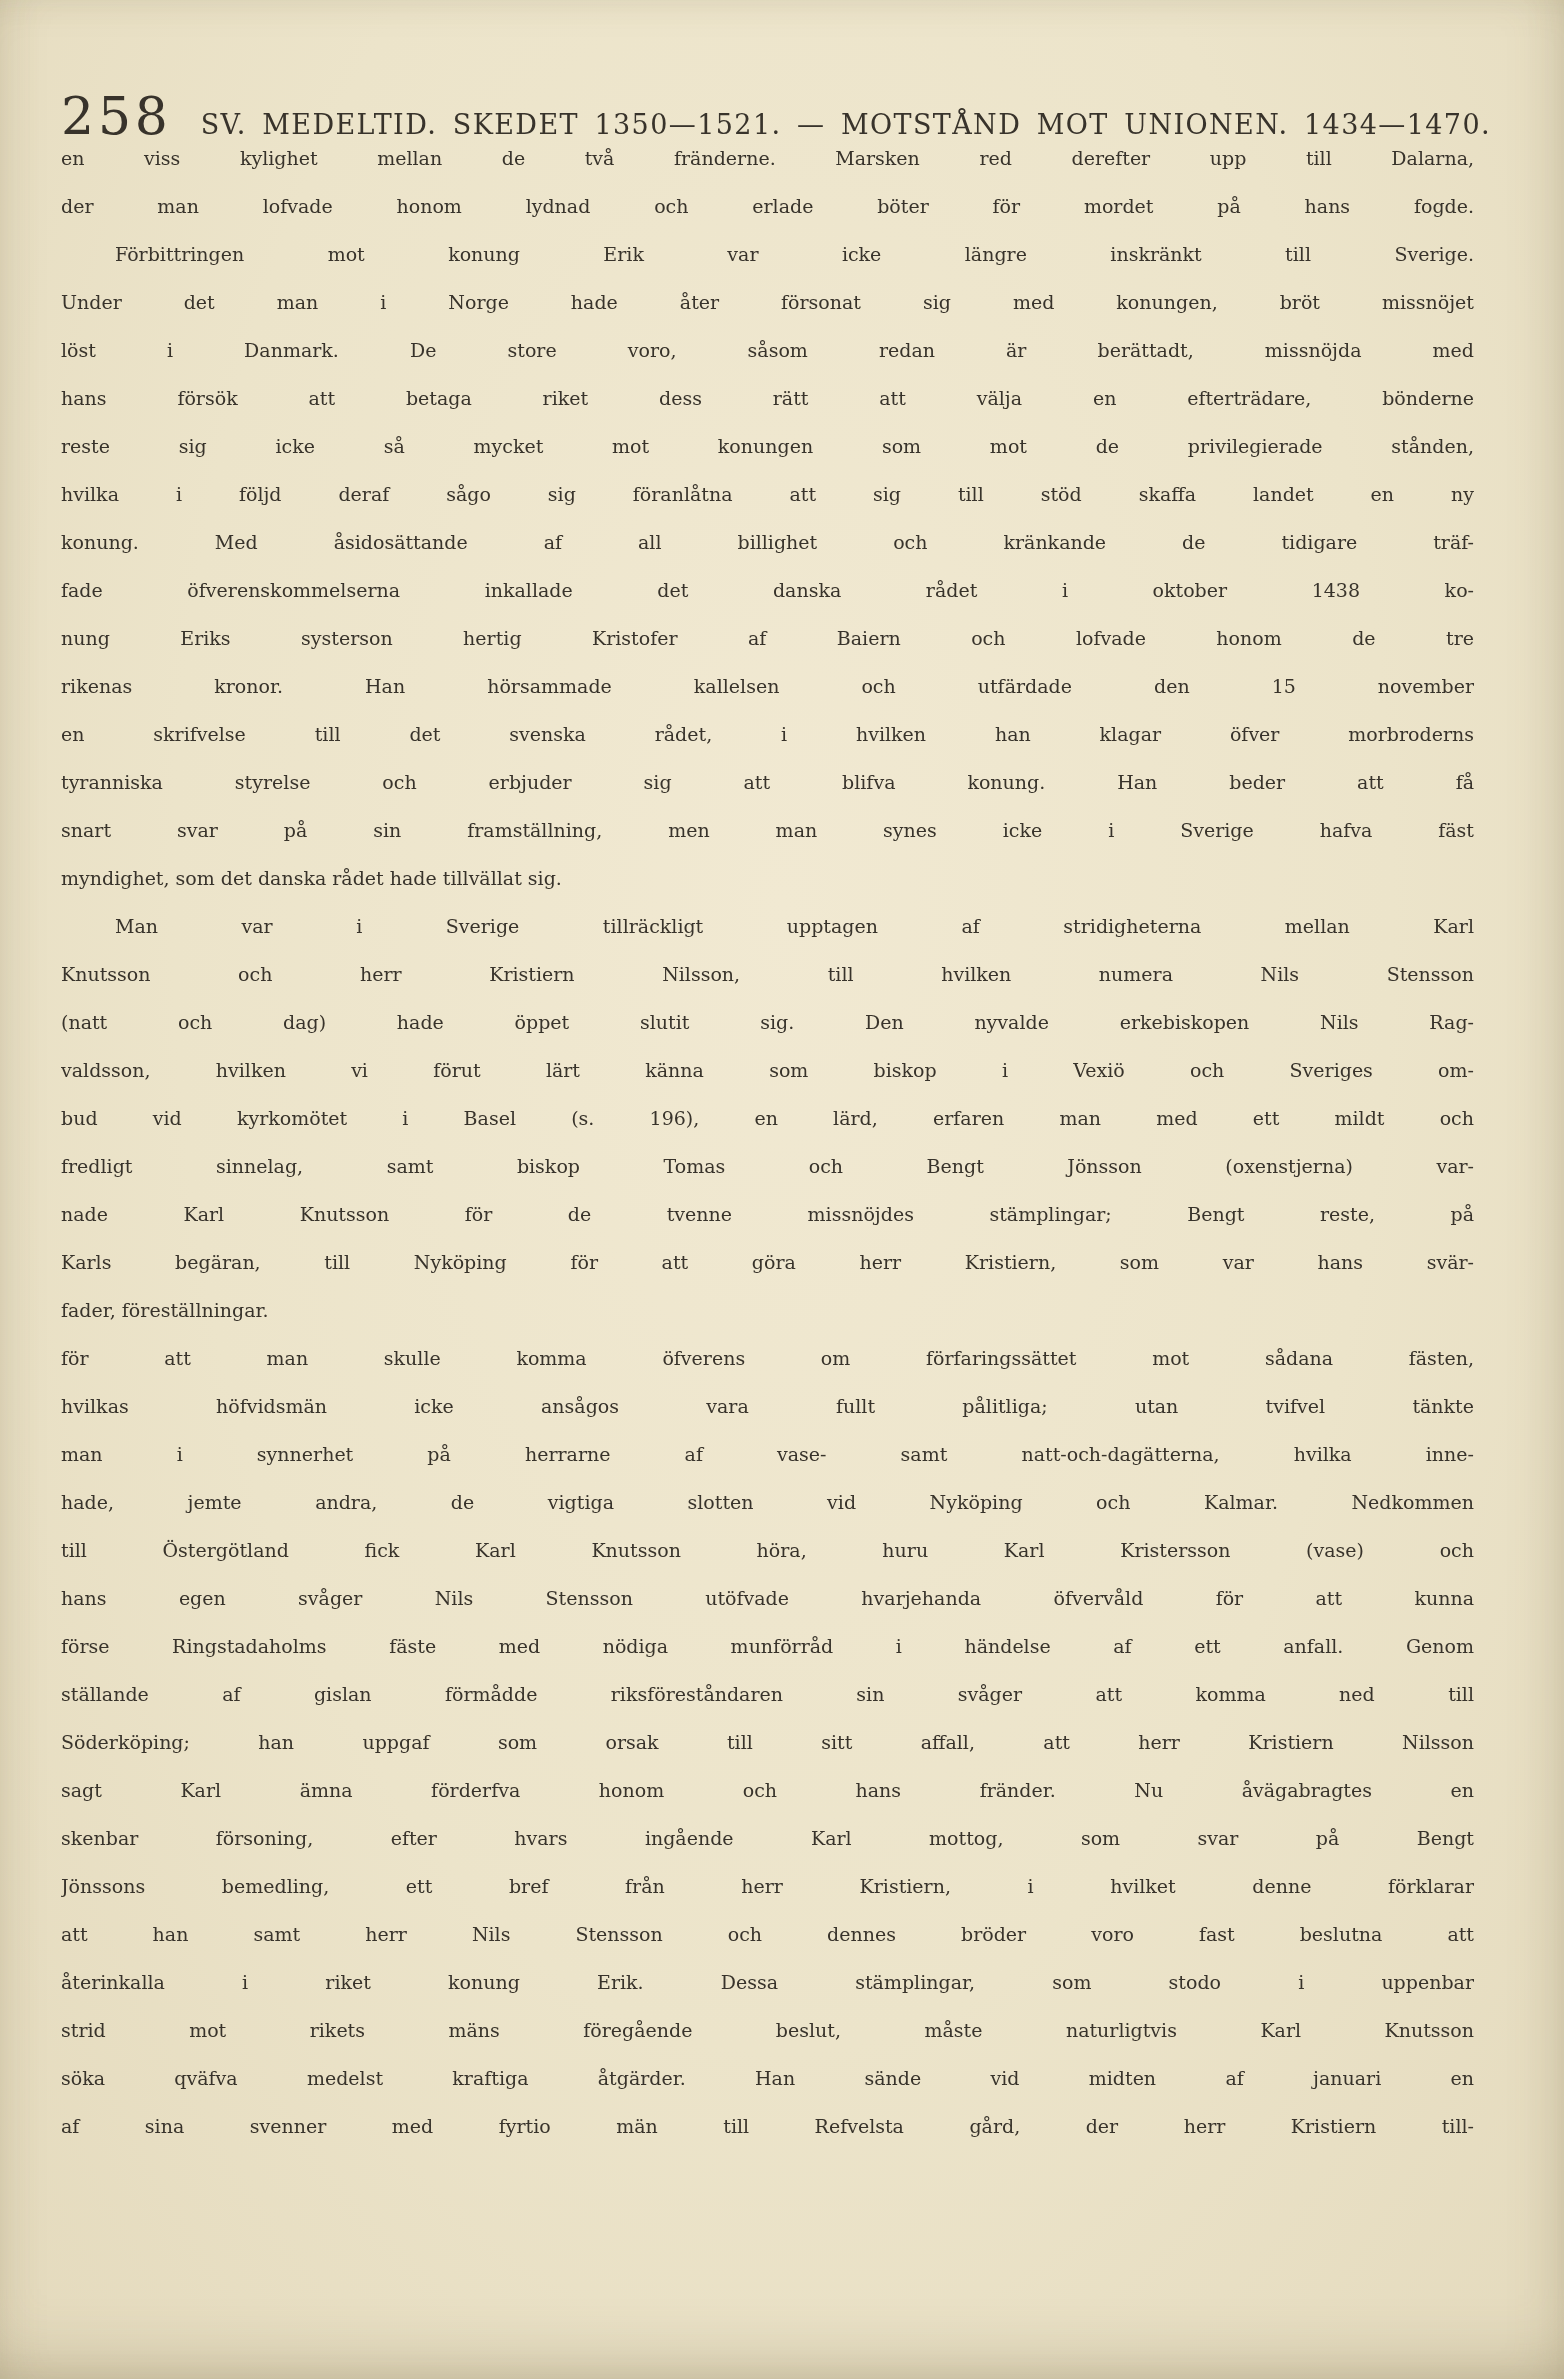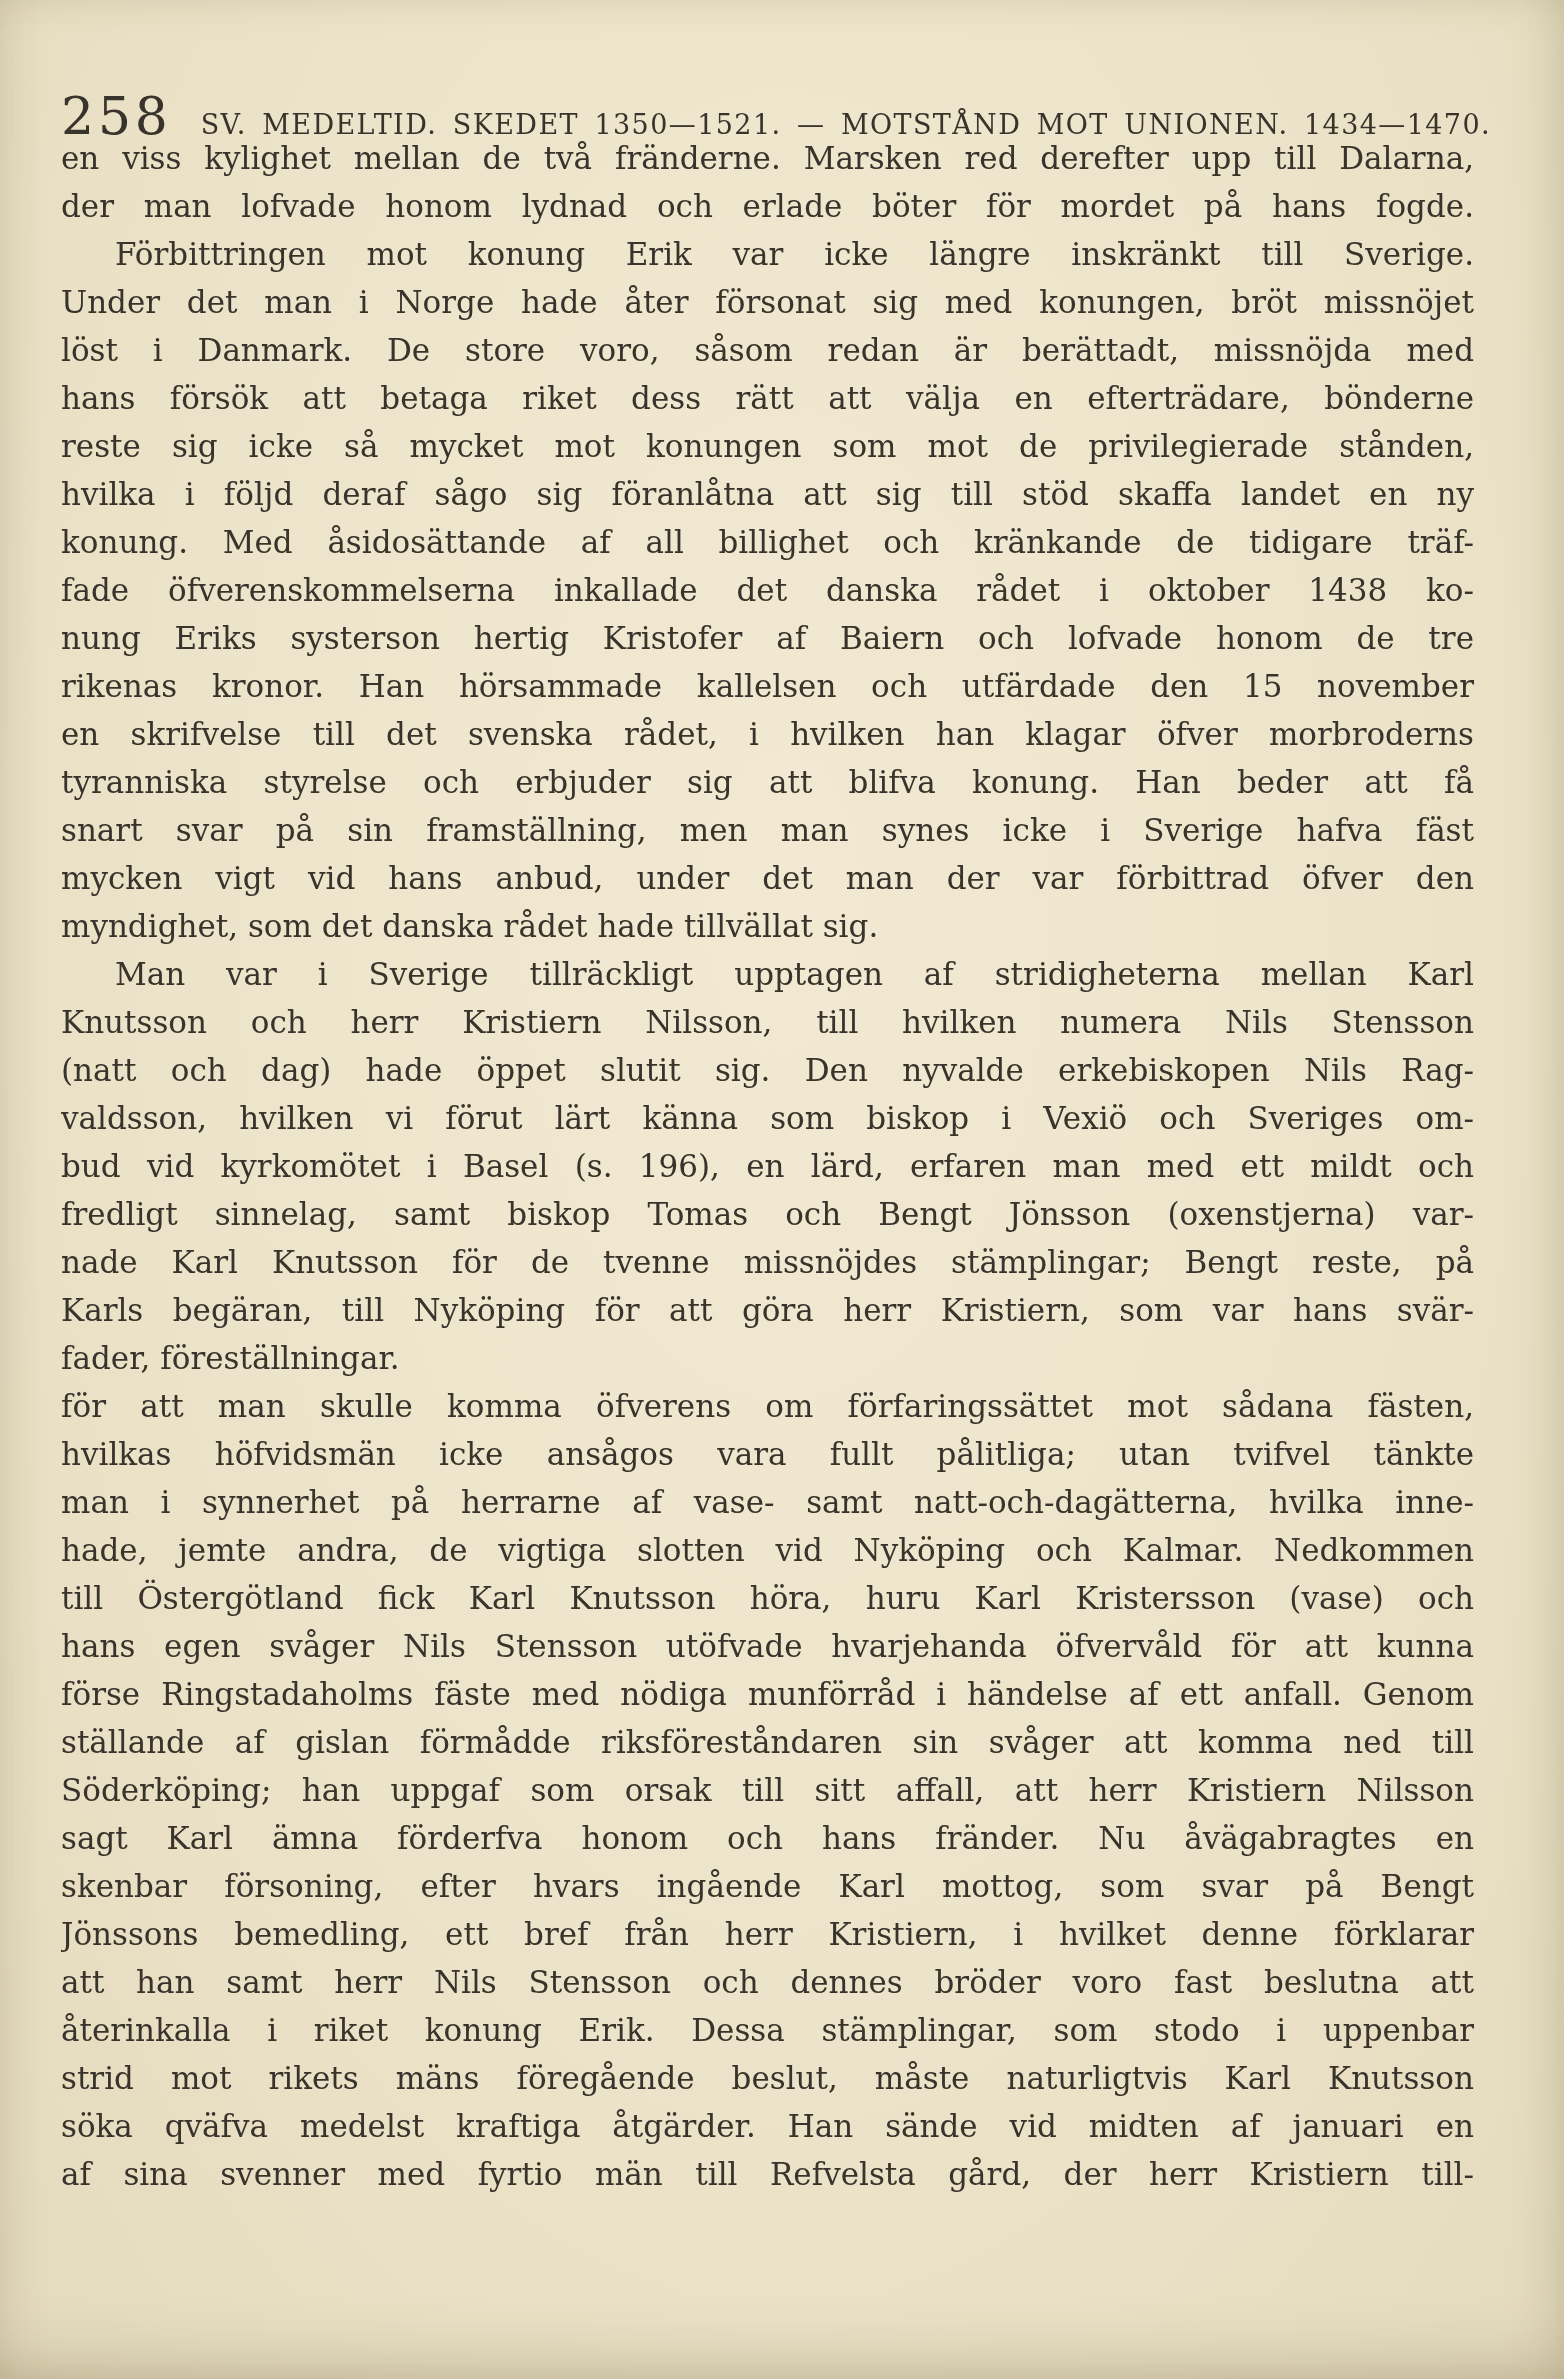--- a/index.html
+++ b/index.html
@@ -47,21 +47,21 @@
     text-align-last: justify;
     margin-top: 36px;
   }
   .page-body {
     position: absolute;
     left: 61px;
     top: 134px;
     width: 1413px;
   }
   .line {
-    font-size: 31px;
+    font-size: 19px;
     line-height: 48px;
     height: 48px;
     text-align: justify;
     text-align-last: justify;
     overflow: hidden;
   }
   .line.indent { text-indent: 54px; }
   .line.short { text-align-last: left; }
 </style>
 </head>
@@ -81,21 +81,20 @@
       <div class="line">hans försök att betaga riket dess rätt att välja en efterträdare, bönderne</div>
       <div class="line">reste sig icke så mycket mot konungen som mot de privilegierade stånden,</div>
       <div class="line">hvilka i följd deraf sågo sig föranlåtna att sig till stöd skaffa landet en ny</div>
       <div class="line">konung. Med åsidosättande af all billighet och kränkande de tidigare träf-</div>
       <div class="line">fade öfverenskommelserna inkallade det danska rådet i oktober 1438 ko-</div>
       <div class="line">nung Eriks systerson hertig Kristofer af Baiern och lofvade honom de tre</div>
       <div class="line">rikenas kronor. Han hörsammade kallelsen och utfärdade den 15 november</div>
       <div class="line">en skrifvelse till det svenska rådet, i hvilken han klagar öfver morbroderns</div>
       <div class="line">tyranniska styrelse och erbjuder sig att blifva konung. Han beder att få</div>
       <div class="line">snart svar på sin framställning, men man synes icke i Sverige hafva fäst</div>
-      <div class="line">mycken vigt vid hans anbud, under det man der var förbittrad öfver den</div>
       <div class="line short">myndighet, som det danska rådet hade tillvällat sig.</div>
       <div class="line indent">Man var i Sverige tillräckligt upptagen af stridigheterna mellan Karl</div>
       <div class="line">Knutsson och herr Kristiern Nilsson, till hvilken numera Nils Stensson</div>
       <div class="line">(natt och dag) hade öppet slutit sig. Den nyvalde erkebiskopen Nils Rag-</div>
       <div class="line">valdsson, hvilken vi förut lärt känna som biskop i Vexiö och Sveriges om-</div>
       <div class="line">bud vid kyrkomötet i Basel (s. 196), en lärd, erfaren man med ett mildt och</div>
       <div class="line">fredligt sinnelag, samt biskop Tomas och Bengt Jönsson (oxenstjerna) var-</div>
       <div class="line">nade Karl Knutsson för de tvenne missnöjdes stämplingar; Bengt reste, på</div>
       <div class="line">Karls begäran, till Nyköping för att göra herr Kristiern, som var hans svär-</div>
       <div class="line short">fader, föreställningar.</div>

